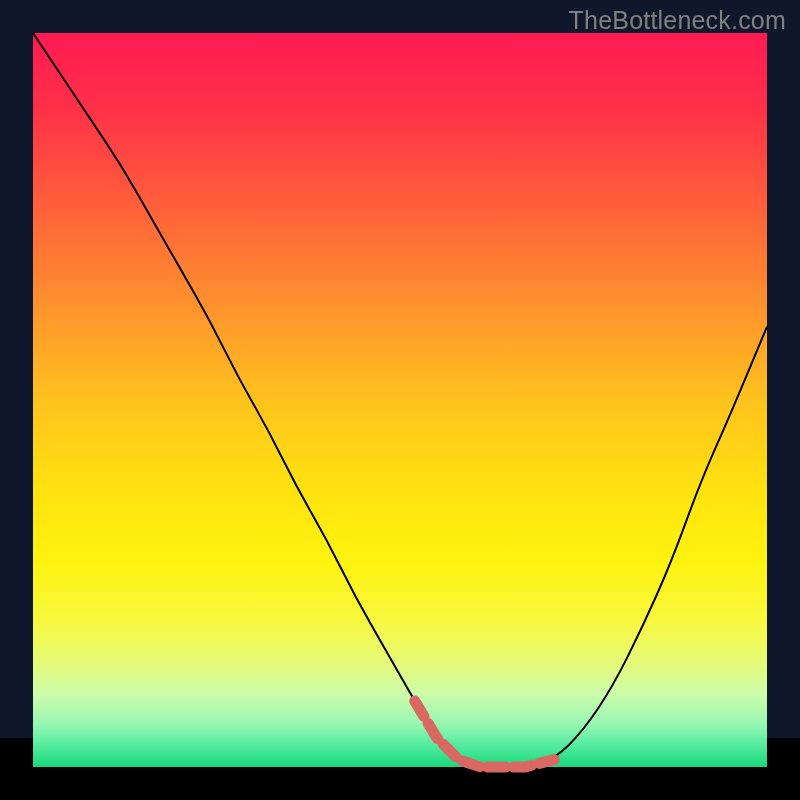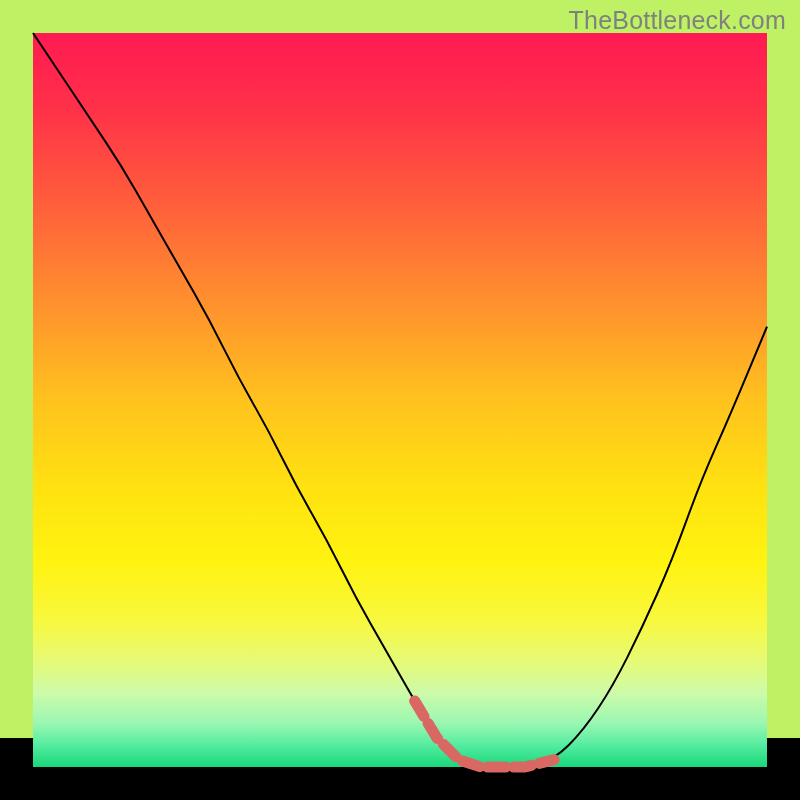--- a/index.html
+++ b/index.html
@@ -9,21 +9,21 @@
     height: 800px;
     background: #000;
     overflow: hidden;
   }
   .frame {
     position: absolute;
     left: 0;
     top: 0;
     width: 800px;
     height: 738px;
-    background: #bef264;
+    background: #0f172a;
   }
   .watermark {
     position: absolute;
     top: 6px;
     right: 14px;
     color: #808080;
     font-family: Arial, Helvetica, sans-serif;
     font-size: 25px;
     font-weight: 400;
     letter-spacing: 0.2px;

